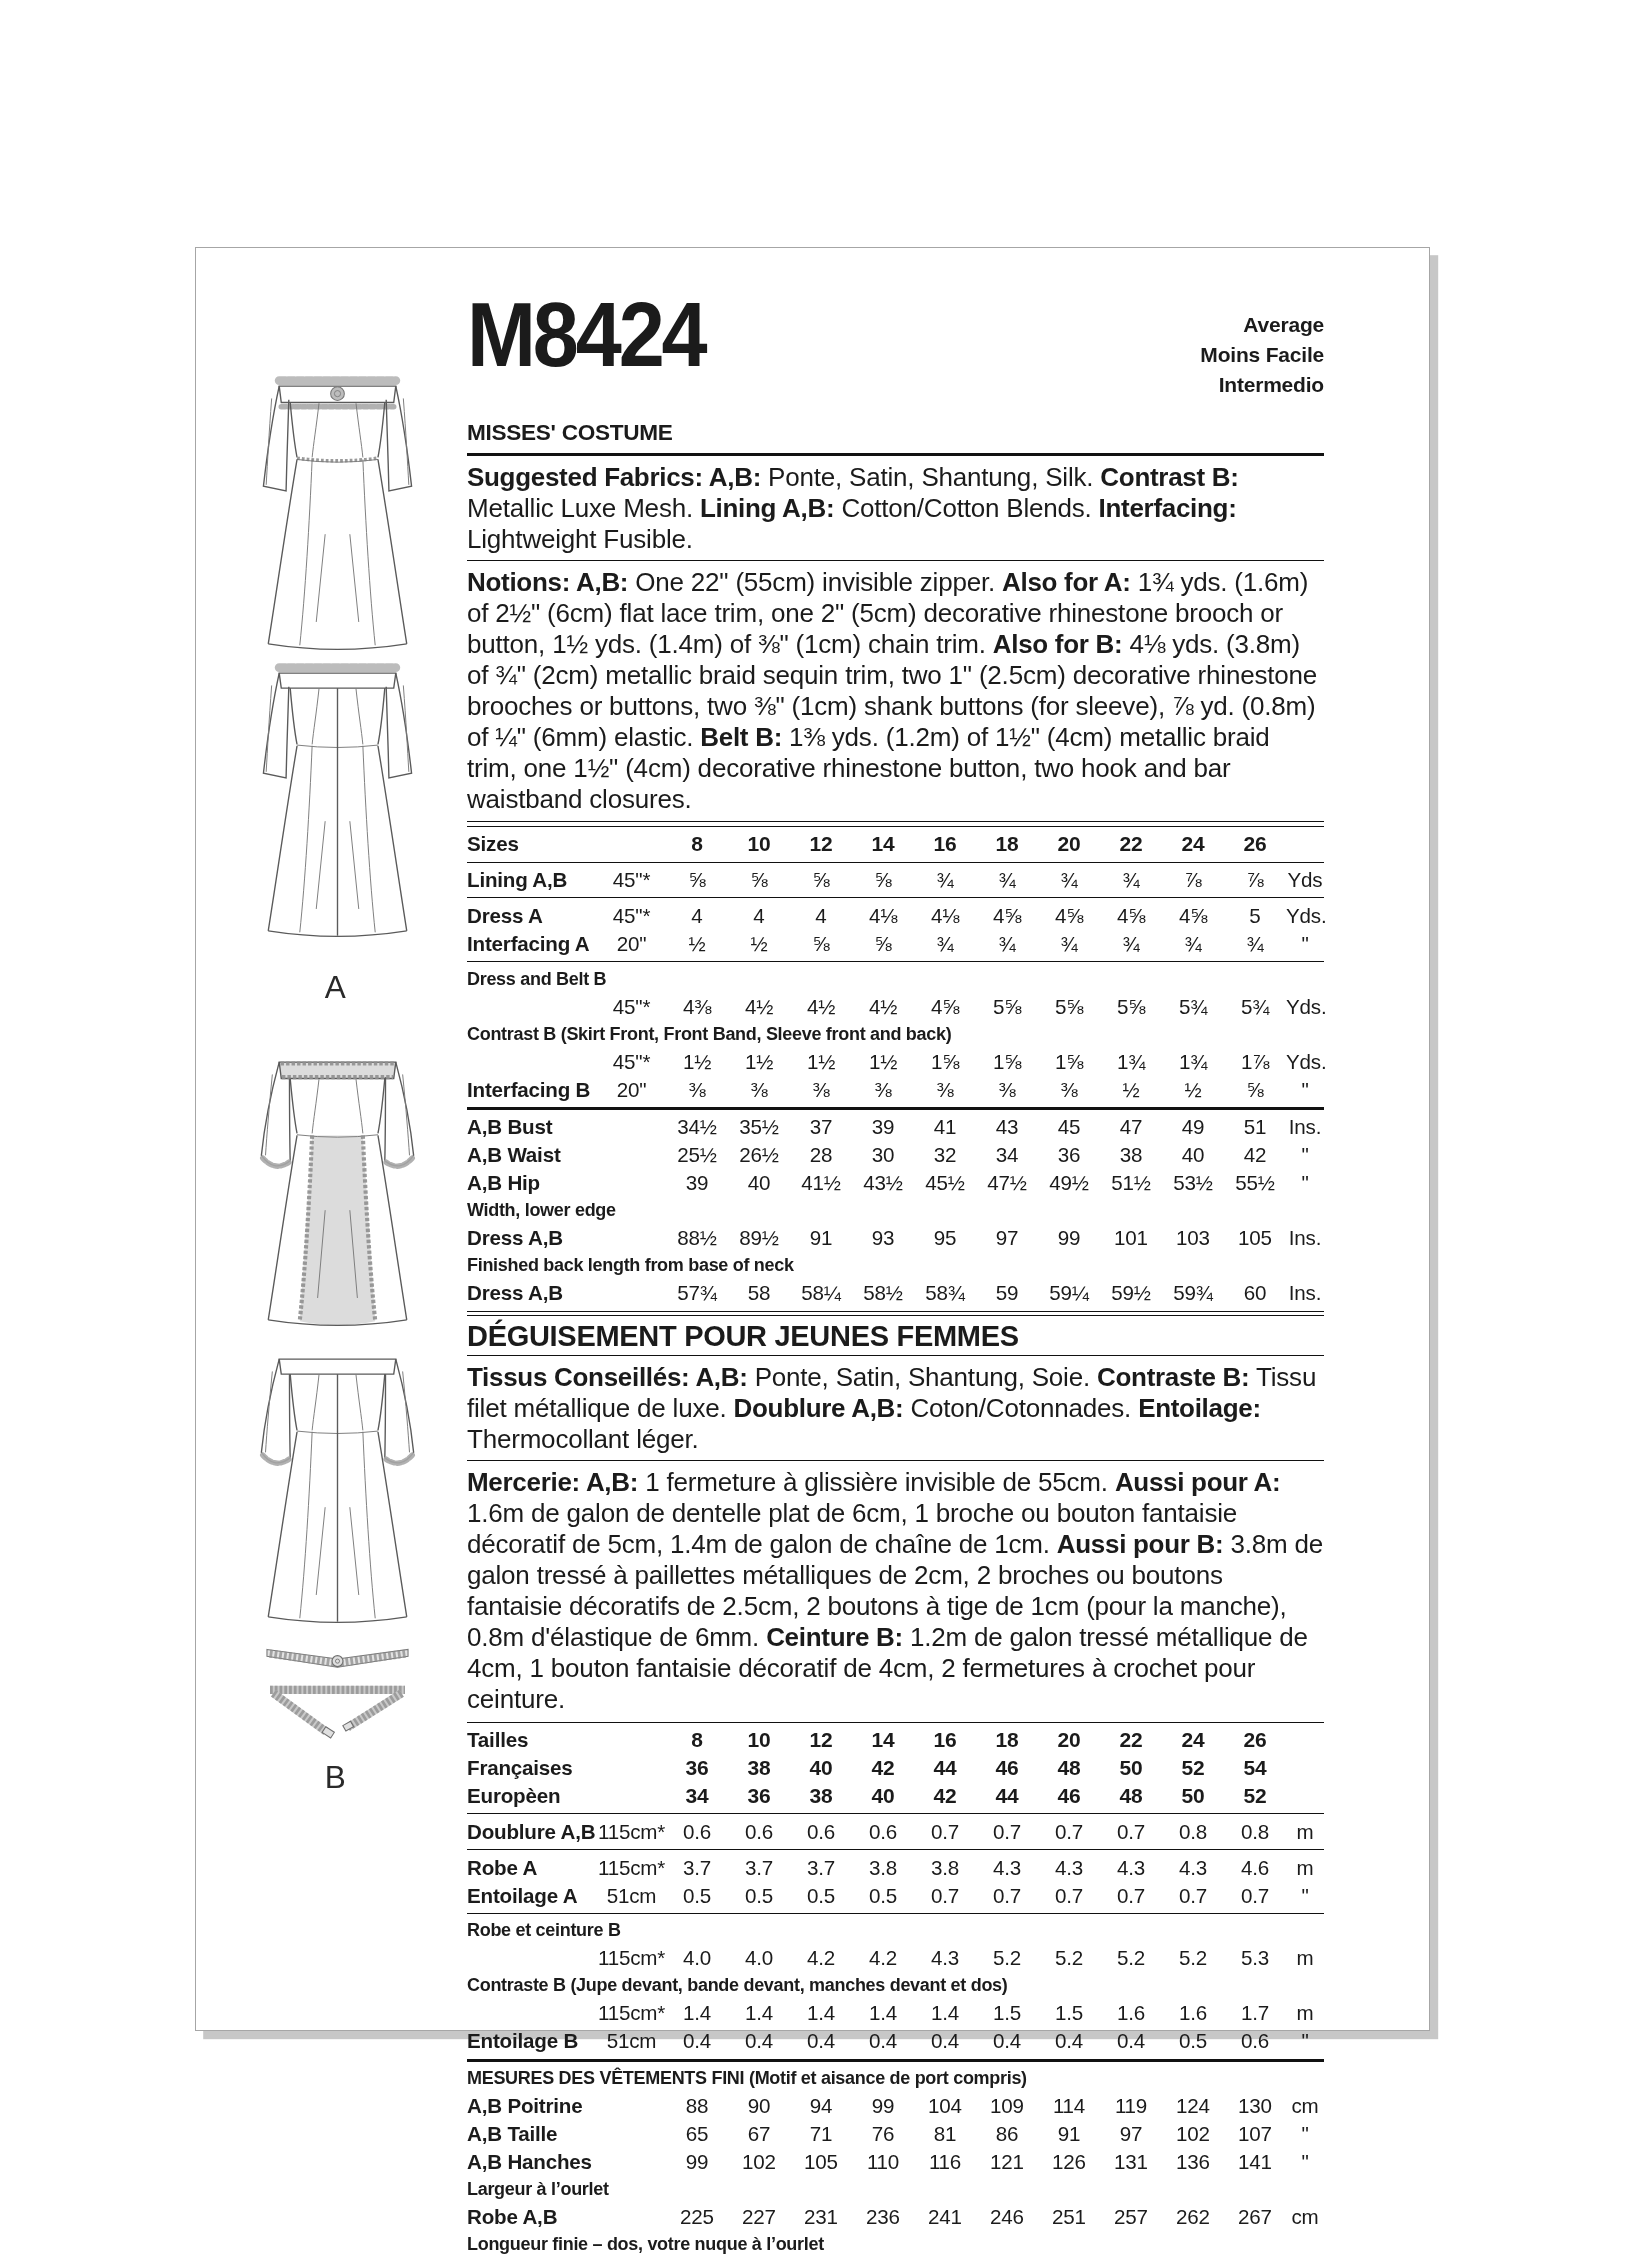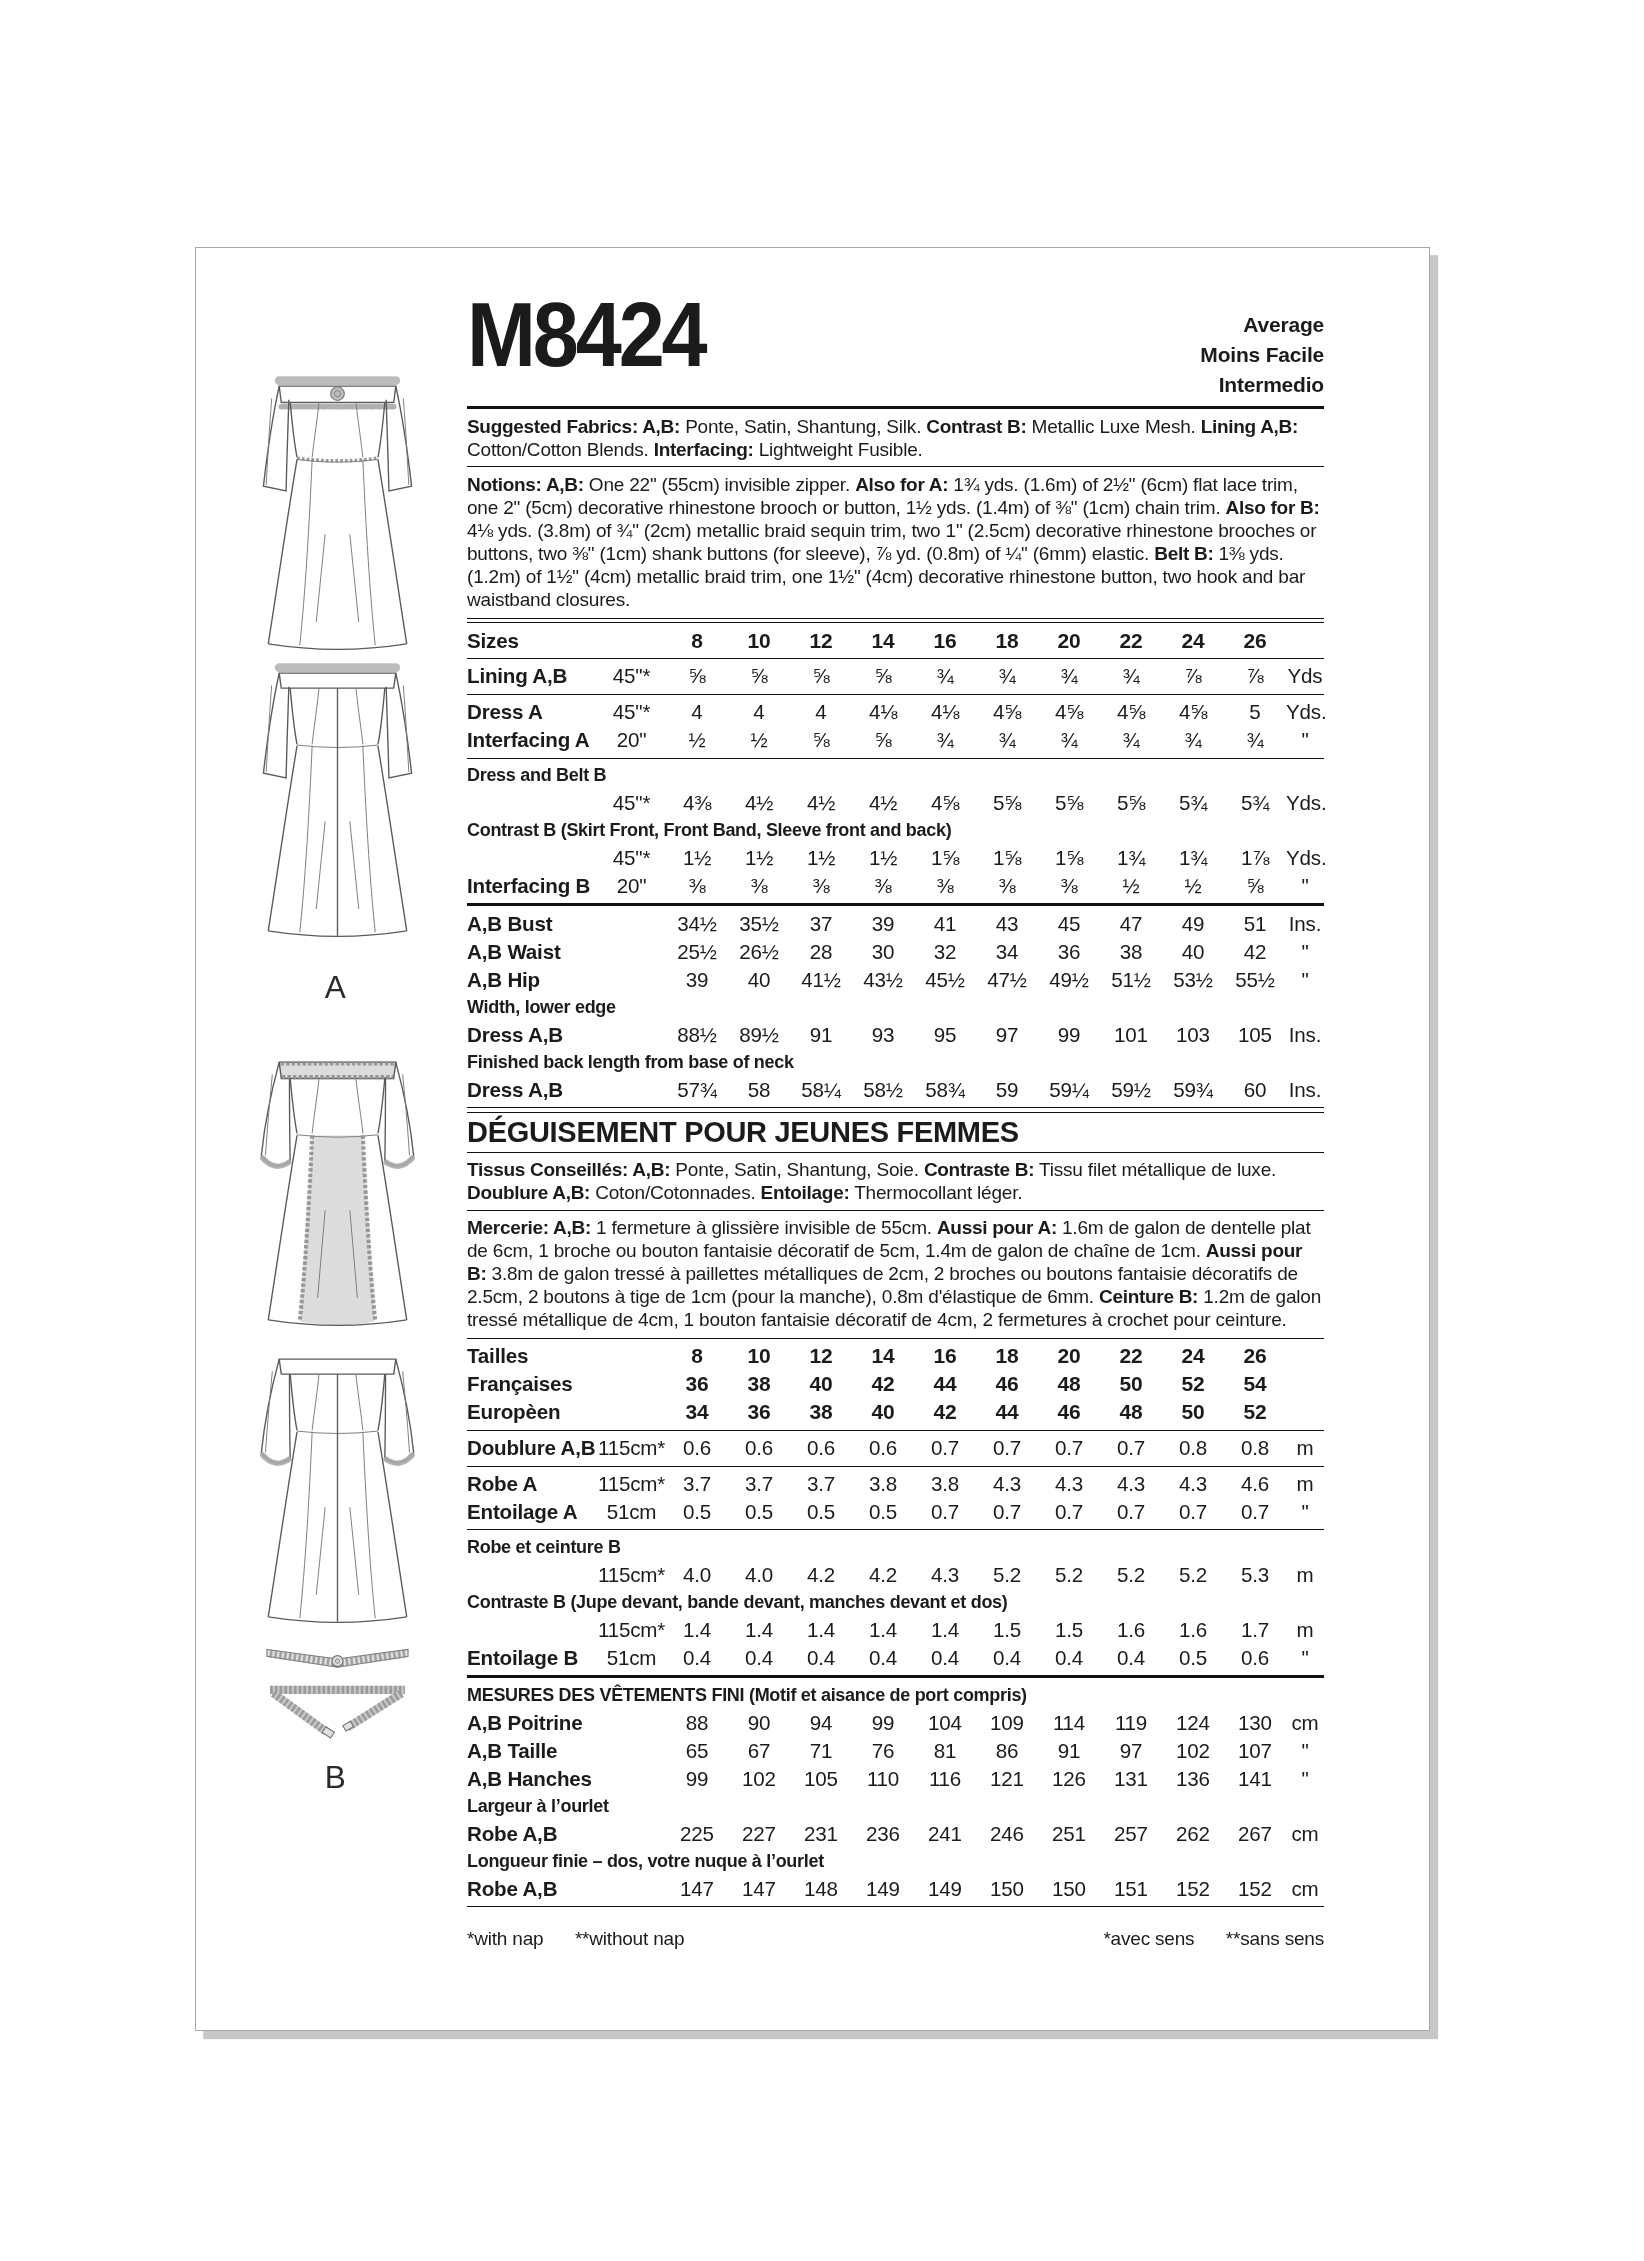--- a/index.html
+++ b/index.html
@@ -27,21 +27,21 @@
   
   .main{position:absolute;left:271px;top:52px;width:857px;}
   .titlerow{display:flex;justify-content:space-between;align-items:flex-start;gap:26px;}
   .patnum{font-size:90px;line-height:71px;font-weight:bold;letter-spacing:-3.4px;
           transform:scaleX(.92);transform-origin:left top;}
   .difficulty{text-align:right;font-size:21px;font-weight:bold;line-height:30px;padding-top:9.6px;}
   .h-en{font-size:22.6px;font-weight:bold;margin-top:20.6px;letter-spacing:-0.3px;}
   .h-fr{font-size:29px;font-weight:bold;margin-top:2px;letter-spacing:-0.3px;}
   .rule4{border:none;border-top:3.4px solid #111;margin:6.9px 0 5.5px 0;}
   .rule2{border:none;border-top:1.7px solid #111;margin:5.5px 0;}
-  .para{font-size:19px;line-height:23px;}
+  .para{font-size:26px;line-height:31px;}
   .para b{letter-spacing:-0.3px;}
   
   .ptable{width:857px;}
   .trow{display:grid;grid-template-columns:130px 69px repeat(10,62px) minmax(0,1fr);
         align-items:center;height:28px;font-size:20.6px;}
   .trow .tlab{font-weight:bold;text-align:left;white-space:nowrap;}
   .trow .twid{text-align:center;white-space:nowrap;}
   .trow .tcell{text-align:center;white-space:nowrap;}
   .trow .tunit{text-align:center;white-space:nowrap;}
   .thead .tcell,.thead .twid,.thead .tunit{font-weight:bold;font-size:21px;}
@@ -197,20 +197,21 @@
 
     <div class="titlerow">
       <div class="patnum">M8424</div>
       <div class="difficulty">
         <div>Average</div>
         <div>Moins Facile</div>
         <div>Intermedio</div>
       </div>
     </div>
 
+    <div class="h-en">MISSES' COSTUME</div>
     <div class="rule4"></div>
 
     <div class="para"><b>Suggested Fabrics: A,B:</b> Ponte, Satin, Shantung, Silk. <b>Contrast B:</b> Metallic Luxe Mesh. <b>Lining A,B:</b> Cotton/Cotton Blends. <b>Interfacing:</b> Lightweight Fusible.</div>
     <div class="rule2"></div>
 
     <div class="para"><b>Notions: A,B:</b> One 22" (55cm) invisible zipper. <b>Also for A:</b> 1¾ yds. (1.6m) of 2½" (6cm) flat lace trim, one 2" (5cm) decorative rhinestone brooch or button, 1½ yds. (1.4m) of ⅜" (1cm) chain trim. <b>Also for B:</b> 4⅛ yds. (3.8m) of ¾" (2cm) metallic braid sequin trim, two 1" (2.5cm) decorative rhinestone brooches or buttons, two ⅜" (1cm) shank buttons (for sleeve), ⅞ yd. (0.8m) of ¼" (6mm) elastic. <b>Belt B:</b> 1⅜ yds. (1.2m) of 1½" (4cm) metallic braid trim, one 1½" (4cm) decorative rhinestone button, two hook and bar waistband closures.</div>
 
     <div class="ptable" style="margin-top:6.9px;">
         <div class="trule dbl"></div>
         <div class="trow thead">

